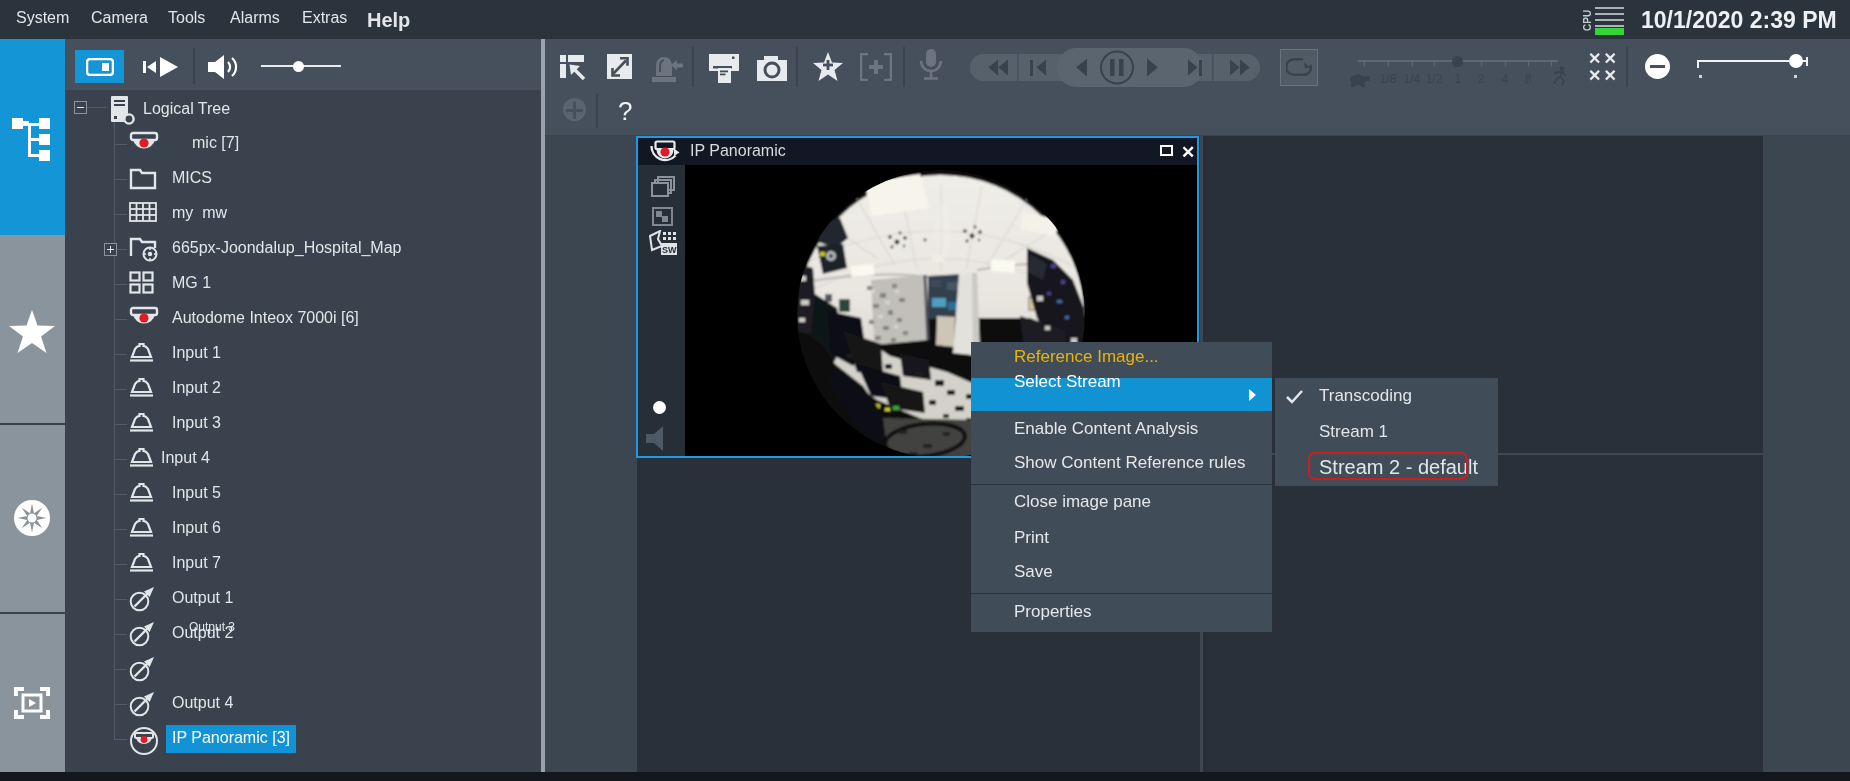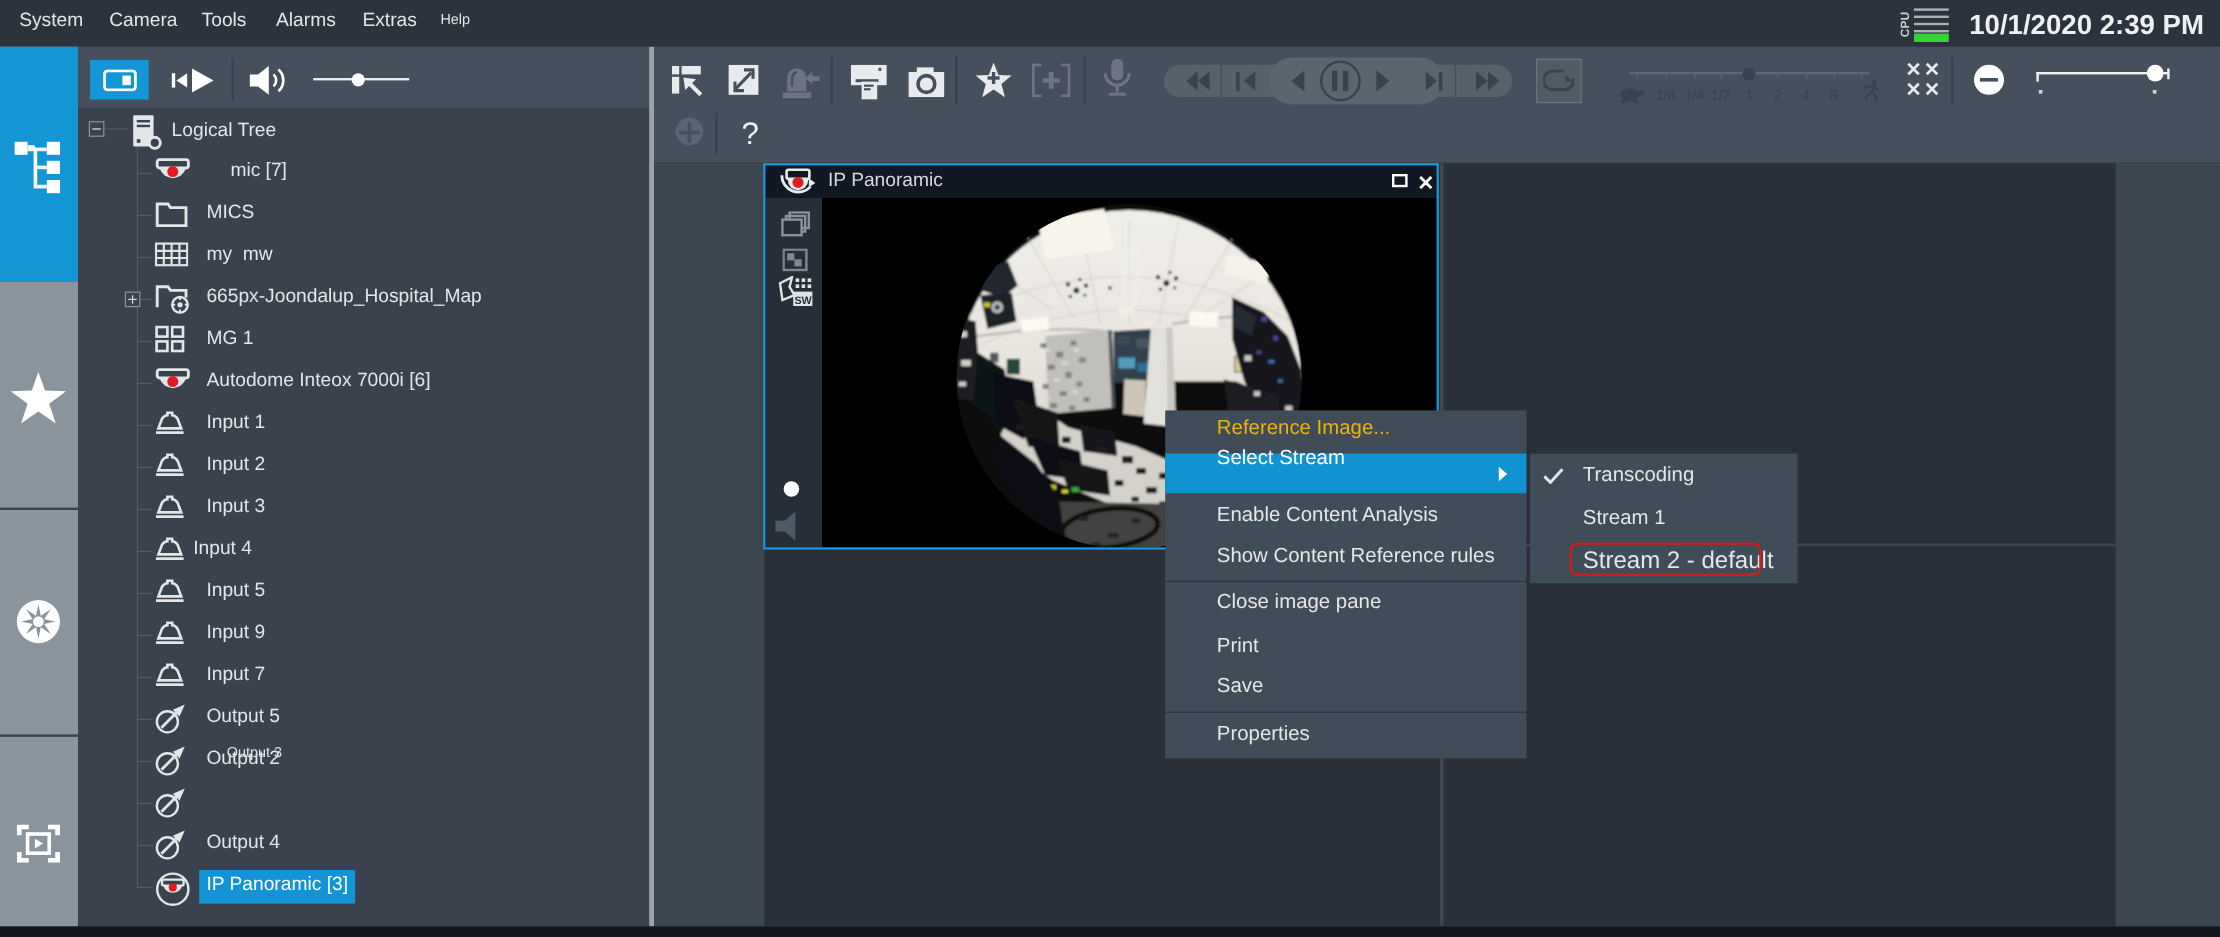--- a/index.html
+++ b/index.html
@@ -12,21 +12,21 @@
 </head>
 <body>
 <div id="stage">
 
   <div class="abs" style="left:0;top:0;width:1850px;height:39px;background:#2b333d;"></div>
   <div class="abs txt" style="left:16px;top:9px;font-size:16px;">System</div>
   <div class="abs txt" style="left:91px;top:9px;font-size:16px;">Camera</div>
   <div class="abs txt" style="left:168px;top:9px;font-size:16px;">Tools</div>
   <div class="abs txt" style="left:230px;top:9px;font-size:16px;">Alarms</div>
   <div class="abs txt" style="left:302px;top:9px;font-size:16px;">Extras</div>
-  <div class="abs txt" style="left:367px;top:9px;font-size:12px;">Help</div>
+  <div class="abs txt" style="left:367px;top:9px;font-size:20px;font-weight:bold;">Help</div>
 
   <div class="abs" style="left:1583px;top:5px;width:42px;height:30px;">
     <svg width="42" height="30">
       <text x="8" y="26" transform="rotate(-90 8 26)" font-size="10" font-weight="bold" fill="#c6cbd1" font-family="Liberation Sans">CPU</text>
       <rect x="12" y="2" width="29" height="2" fill="#aab1b8"></rect>
       <rect x="12" y="8" width="29" height="2" fill="#aab1b8"></rect>
       <rect x="12" y="14" width="29" height="2" fill="#aab1b8"></rect>
       <rect x="12" y="20" width="29" height="2" fill="#aab1b8"></rect>
       <rect x="12" y="23" width="29" height="7" fill="#35d435"></rect>
     </svg>
@@ -210,32 +210,32 @@
       <div class="abs txt" style="left:161px;top:449px;font-size:16px;">Input 4</div>
       <div class="abs" style="left:129px;top:481px;"><svg width="26" height="22" viewBox="0 0 26 22">
           <path d="M3 16 L6 8 Q8 5 10.5 5 L10.5 3 L14.5 3 L14.5 5 Q17 5 19 8 L22 16 Z" fill="none" stroke="#e2e6e9" stroke-width="2.2"></path>
           <line x1="1" y1="19.5" x2="24" y2="19.5" stroke="#e2e6e9" stroke-width="2.2"></line>
         </svg></div>
       <div class="abs txt" style="left:172px;top:484px;font-size:16px;">Input 5</div>
       <div class="abs" style="left:129px;top:516px;"><svg width="26" height="22" viewBox="0 0 26 22">
           <path d="M3 16 L6 8 Q8 5 10.5 5 L10.5 3 L14.5 3 L14.5 5 Q17 5 19 8 L22 16 Z" fill="none" stroke="#e2e6e9" stroke-width="2.2"></path>
           <line x1="1" y1="19.5" x2="24" y2="19.5" stroke="#e2e6e9" stroke-width="2.2"></line>
         </svg></div>
-      <div class="abs txt" style="left:172px;top:519px;font-size:16px;">Input 9</div>
+      <div class="abs txt" style="left:172px;top:519px;font-size:16px;">Input 6</div>
       <div class="abs" style="left:129px;top:551px;"><svg width="26" height="22" viewBox="0 0 26 22">
           <path d="M3 16 L6 8 Q8 5 10.5 5 L10.5 3 L14.5 3 L14.5 5 Q17 5 19 8 L22 16 Z" fill="none" stroke="#e2e6e9" stroke-width="2.2"></path>
           <line x1="1" y1="19.5" x2="24" y2="19.5" stroke="#e2e6e9" stroke-width="2.2"></line>
         </svg></div>
       <div class="abs txt" style="left:172px;top:554px;font-size:16px;">Input 7</div>
       <div class="abs" style="left:129px;top:586px;"><svg width="26" height="26" viewBox="0 0 26 26">
           <circle cx="10.5" cy="15.5" r="8.8" fill="none" stroke="#e2e6e9" stroke-width="2"></circle>
           <line x1="5.5" y1="20.5" x2="19" y2="7" stroke="#e2e6e9" stroke-width="2.4"></line>
           <polygon points="25,1 20.6,11 15,5.4" fill="#e2e6e9"></polygon>
         </svg></div>
-      <div class="abs txt" style="left:172px;top:589px;font-size:16px;">Output 5</div>
+      <div class="abs txt" style="left:172px;top:589px;font-size:16px;">Output 1</div>
       <div class="abs" style="left:129px;top:621px;"><svg width="26" height="26" viewBox="0 0 26 26">
           <circle cx="10.5" cy="15.5" r="8.8" fill="none" stroke="#e2e6e9" stroke-width="2"></circle>
           <line x1="5.5" y1="20.5" x2="19" y2="7" stroke="#e2e6e9" stroke-width="2.4"></line>
           <polygon points="25,1 20.6,11 15,5.4" fill="#e2e6e9"></polygon>
         </svg></div>
       <div class="abs txt" style="left:172px;top:624px;font-size:16px;">Output 2</div>
       <div class="abs" style="left:129px;top:656px;"><svg width="26" height="26" viewBox="0 0 26 26">
           <circle cx="10.5" cy="15.5" r="8.8" fill="none" stroke="#e2e6e9" stroke-width="2"></circle>
           <line x1="5.5" y1="20.5" x2="19" y2="7" stroke="#e2e6e9" stroke-width="2.4"></line>
           <polygon points="25,1 20.6,11 15,5.4" fill="#e2e6e9"></polygon>

